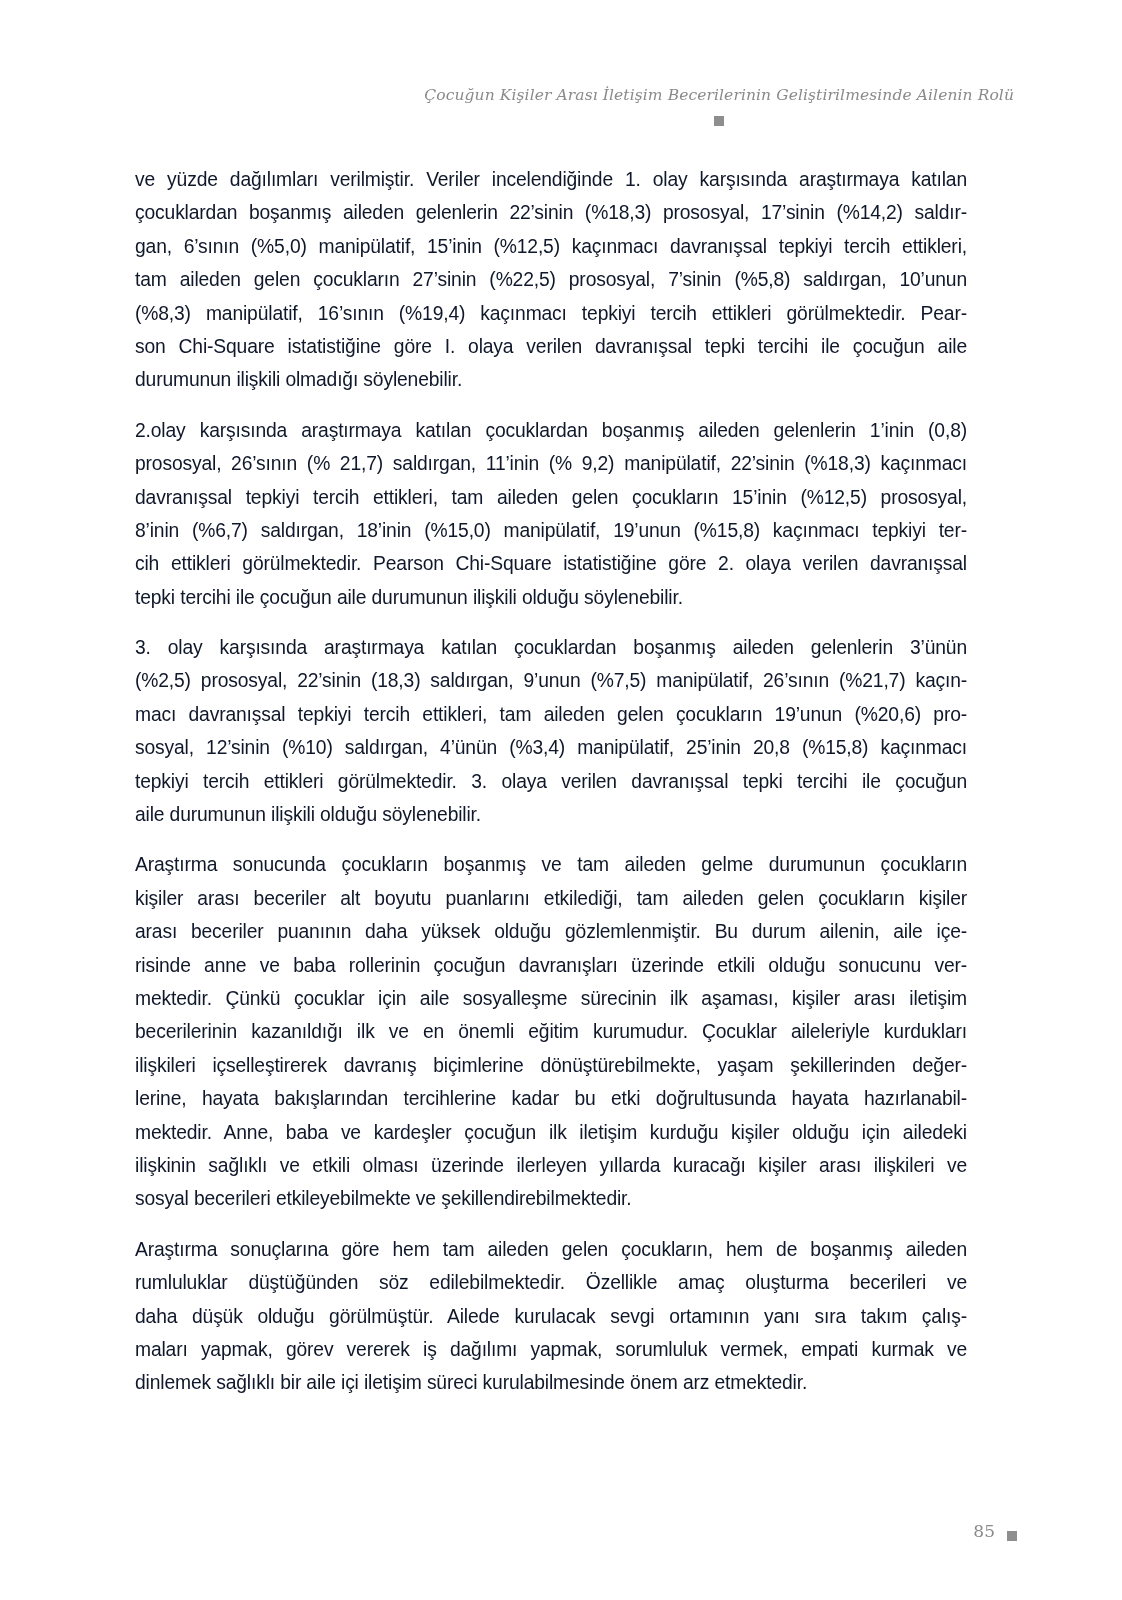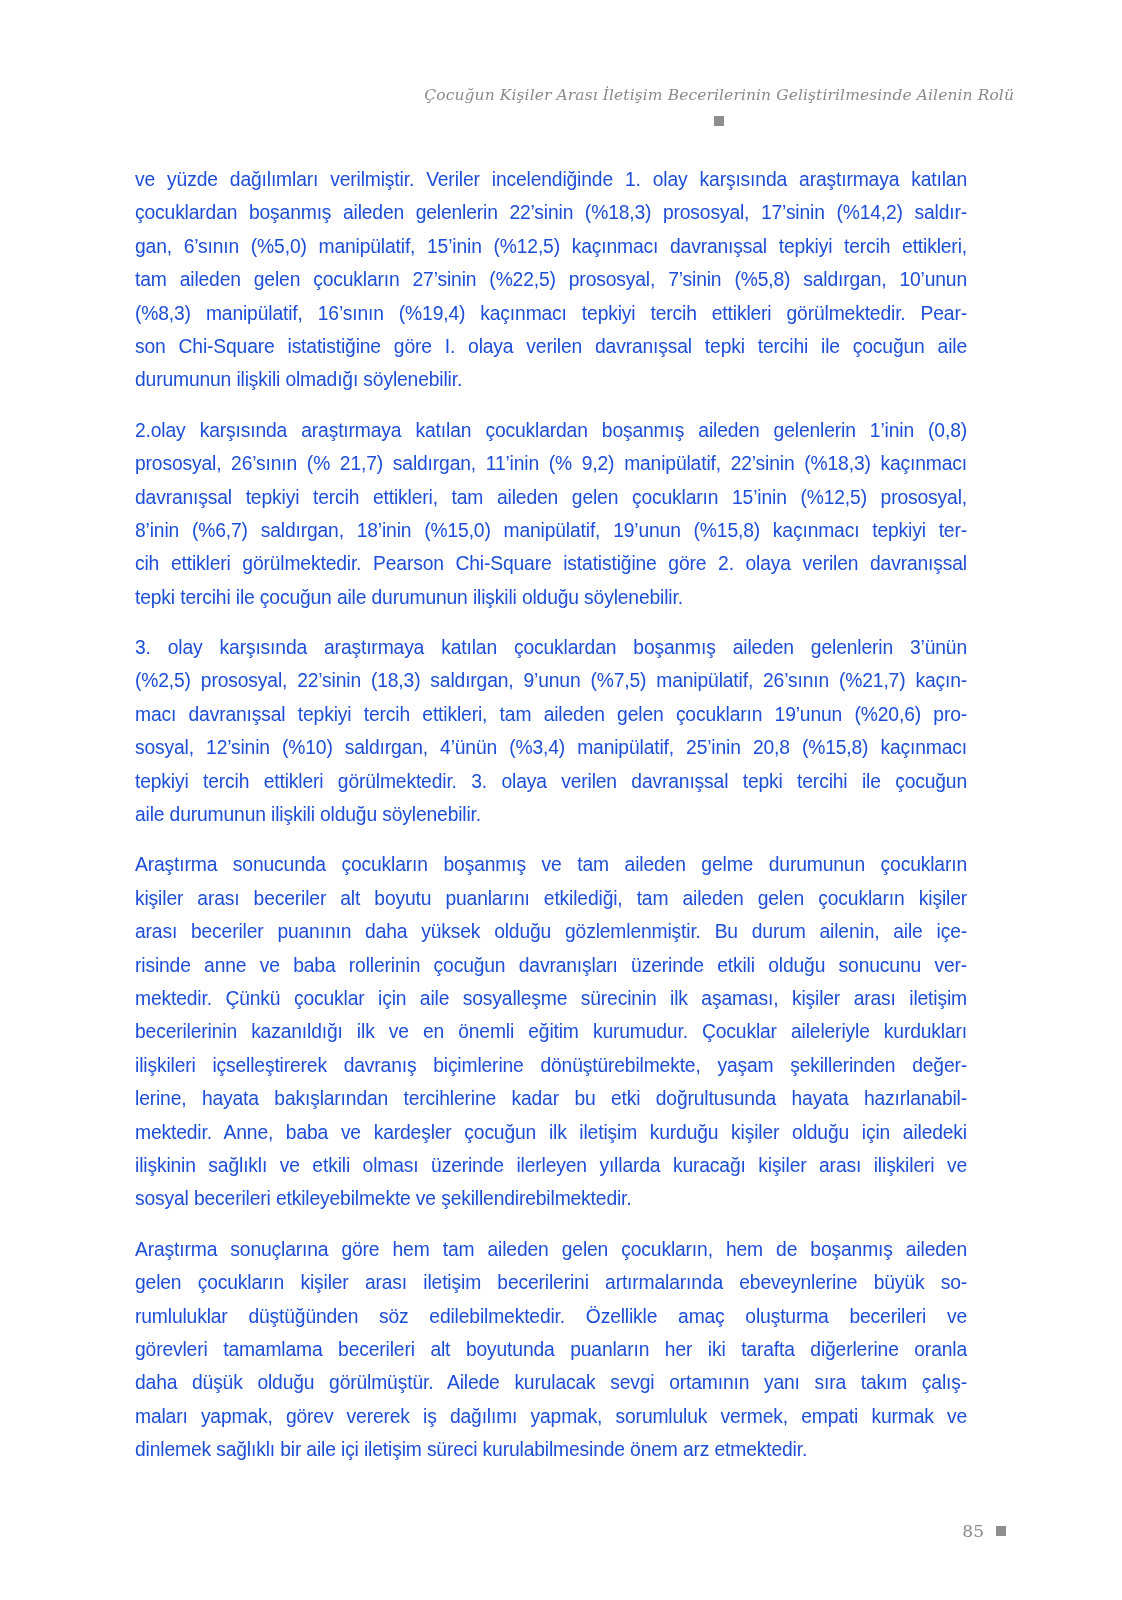--- a/index.html
+++ b/index.html
@@ -46,31 +46,31 @@
     }
     .line {
       display: block;
       font-size: 19.3px;
       line-height: 33.4px;
       height: 33.4px;
       white-space: nowrap;
       text-align: justify;
       text-align-last: justify;
       letter-spacing: -0.15px;
-      color: #1d4ed8;
+      color: #0f172a;
     }
     .line.last {
       text-align-last: left;
     }
     .page-footer {
       position: absolute;
       top: 1521px;
-      right: 116px;
+      right: 105px;
       display: flex;
-      align-items: center;
+      align-items: flex-end;
       gap: 12px;
       font-family: "DejaVu Serif", "Liberation Serif", serif;
       font-size: 17px;
       color: #8a8a8a;
     }
   </style>
 </head>
 <body>
 
 <div class="running-header">
@@ -116,23 +116,21 @@
     <span class="line">becerilerinin kazanıldığı ilk ve en önemli eğitim kurumudur. Çocuklar aileleriyle kurdukları</span>
     <span class="line">ilişkileri içselleştirerek davranış biçimlerine dönüştürebilmekte, yaşam şekillerinden değer-</span>
     <span class="line">lerine, hayata bakışlarından tercihlerine kadar bu etki doğrultusunda hayata hazırlanabil-</span>
     <span class="line">mektedir. Anne, baba ve kardeşler çocuğun ilk iletişim kurduğu kişiler olduğu için ailedeki</span>
     <span class="line">ilişkinin sağlıklı ve etkili olması üzerinde ilerleyen yıllarda kuracağı kişiler arası ilişkileri ve</span>
     <span class="line last">sosyal becerileri etkileyebilmekte ve şekillendirebilmektedir.</span>
   </div>
 
   <div class="para">
     <span class="line">Araştırma sonuçlarına göre hem tam aileden gelen çocukların, hem de boşanmış aileden</span>
-    <span class="line">gelen çocukların kişiler arası iletişim becerilerini artırmalarında ebeveynlerine büyük so-</span>
     <span class="line">rumluluklar düştüğünden söz edilebilmektedir. Özellikle amaç oluşturma becerileri ve</span>
-    <span class="line">görevleri tamamlama becerileri alt boyutunda puanların her iki tarafta diğerlerine oranla</span>
     <span class="line">daha düşük olduğu görülmüştür. Ailede kurulacak sevgi ortamının yanı sıra takım çalış-</span>
     <span class="line">maları yapmak, görev vererek iş dağılımı yapmak, sorumluluk vermek, empati kurmak ve</span>
     <span class="line last">dinlemek sağlıklı bir aile içi iletişim süreci kurulabilmesinde önem arz etmektedir.</span>
   </div>
 </div>
 
 <div class="page-footer">
   <span>85</span>
   <span class="square-marker"></span>
 </div>

